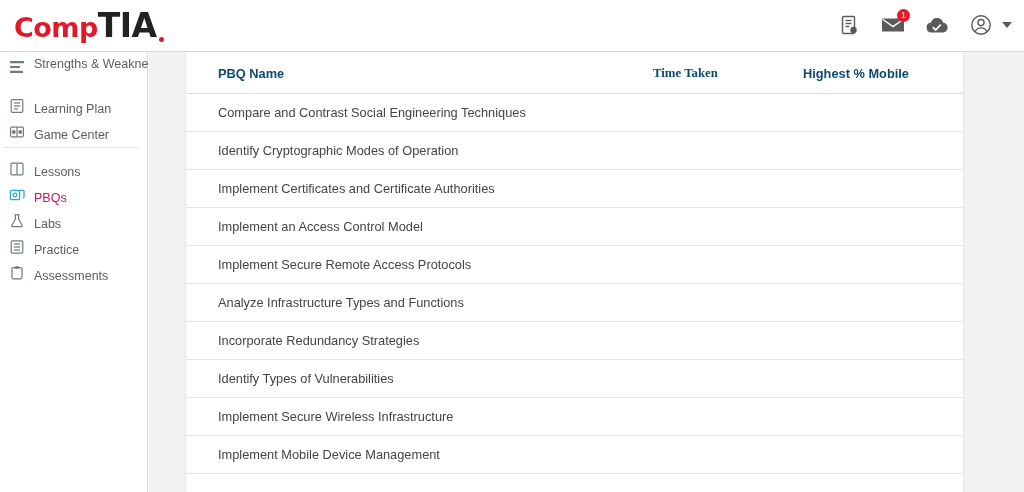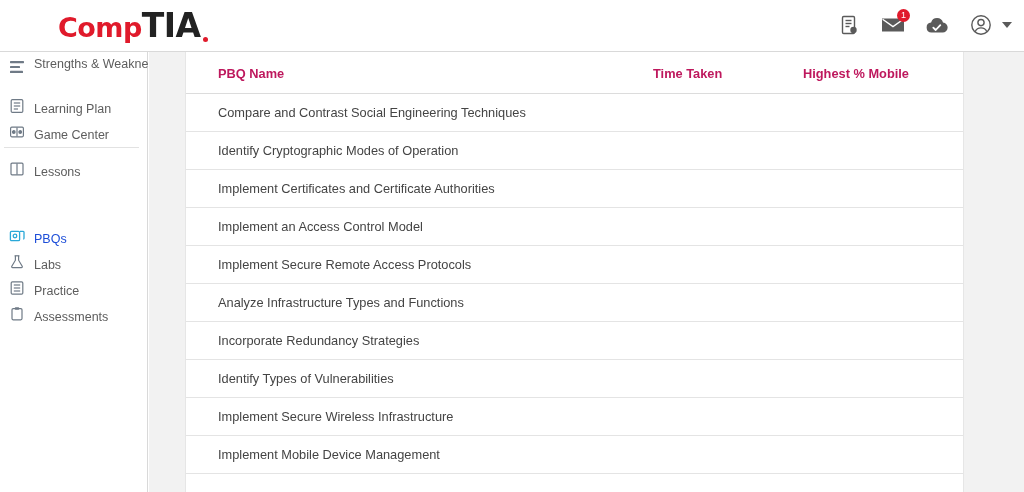--- a/index.html
+++ b/index.html
@@ -18,21 +18,20 @@
   }
 
   
   .header {
     position: absolute; top: 0; left: 0;
     width: 1024px; height: 52px;
     background: #ffffff;
     border-bottom: 1px solid #d9d9d9;
     display: flex;
     align-items: center;
-    padding-left: 44px;
   }
   .logo {
     margin-left: 14px;
     display: flex;
     align-items: baseline;
     user-select: none;
   }
   .logo .comp {
     font-family: "DejaVu Sans", sans-serif;
     font-weight: bold;
@@ -114,21 +113,21 @@
   }
   .nav-item.tall { height: 36px; align-items: flex-start; padding-top: 3px;}
   .nav-item .ico {
     width: 22px; height: 20px;
     flex: 0 0 22px;
     display: flex; align-items: center; justify-content: center;
     color: #6f7a86;
     margin-right: 6px;
   }
   .nav-item .ico svg { display:block; }
-  .nav-item.active { color: #1d4ed8; margin-top: 41px; }
+  .nav-item.active { color: #be185d; }
   .nav-item.active .ico { color: #2aa8d8; }
   .nav-label { line-height: 14px; }
   .nav-sep {
     height: 1px;
     background: #e2e2e2;
     margin: 5px 8px 5px 4px;
   }
 
   
   .content {
@@ -146,28 +145,28 @@
     border-left: 1px solid #e6e6e6;
     border-right: 1px solid #e6e6e6;
   }
   .table {
     width: 100%;
     border-collapse: collapse;
     table-layout: fixed;
   }
   .table th {
     font-size: 12.8px;
-    color: #be185d;
+    color: #0c4a6e;
     font-weight: bold;
     text-align: left;
     padding: 14px 0 12px 0;
     border-bottom: 1px solid #dcdcdc;
   }
   .th-name { padding-left: 32px !important; }
-  .th-time { width: 150px; text-align: left !important; }
+  .th-time { width: 150px; text-align: left !important; font-family: Liberation Serif, serif; }
   .th-correct { width: 160px; text-align: left !important; }
   .table td {
     font-size: 12.8px;
     color: #444444;
     padding: 11px 0 11px 0;
     border-bottom: 1px solid #e4e4e4;
   }
   .td-name { padding-left: 32px !important; }
 </style>
 </head>

